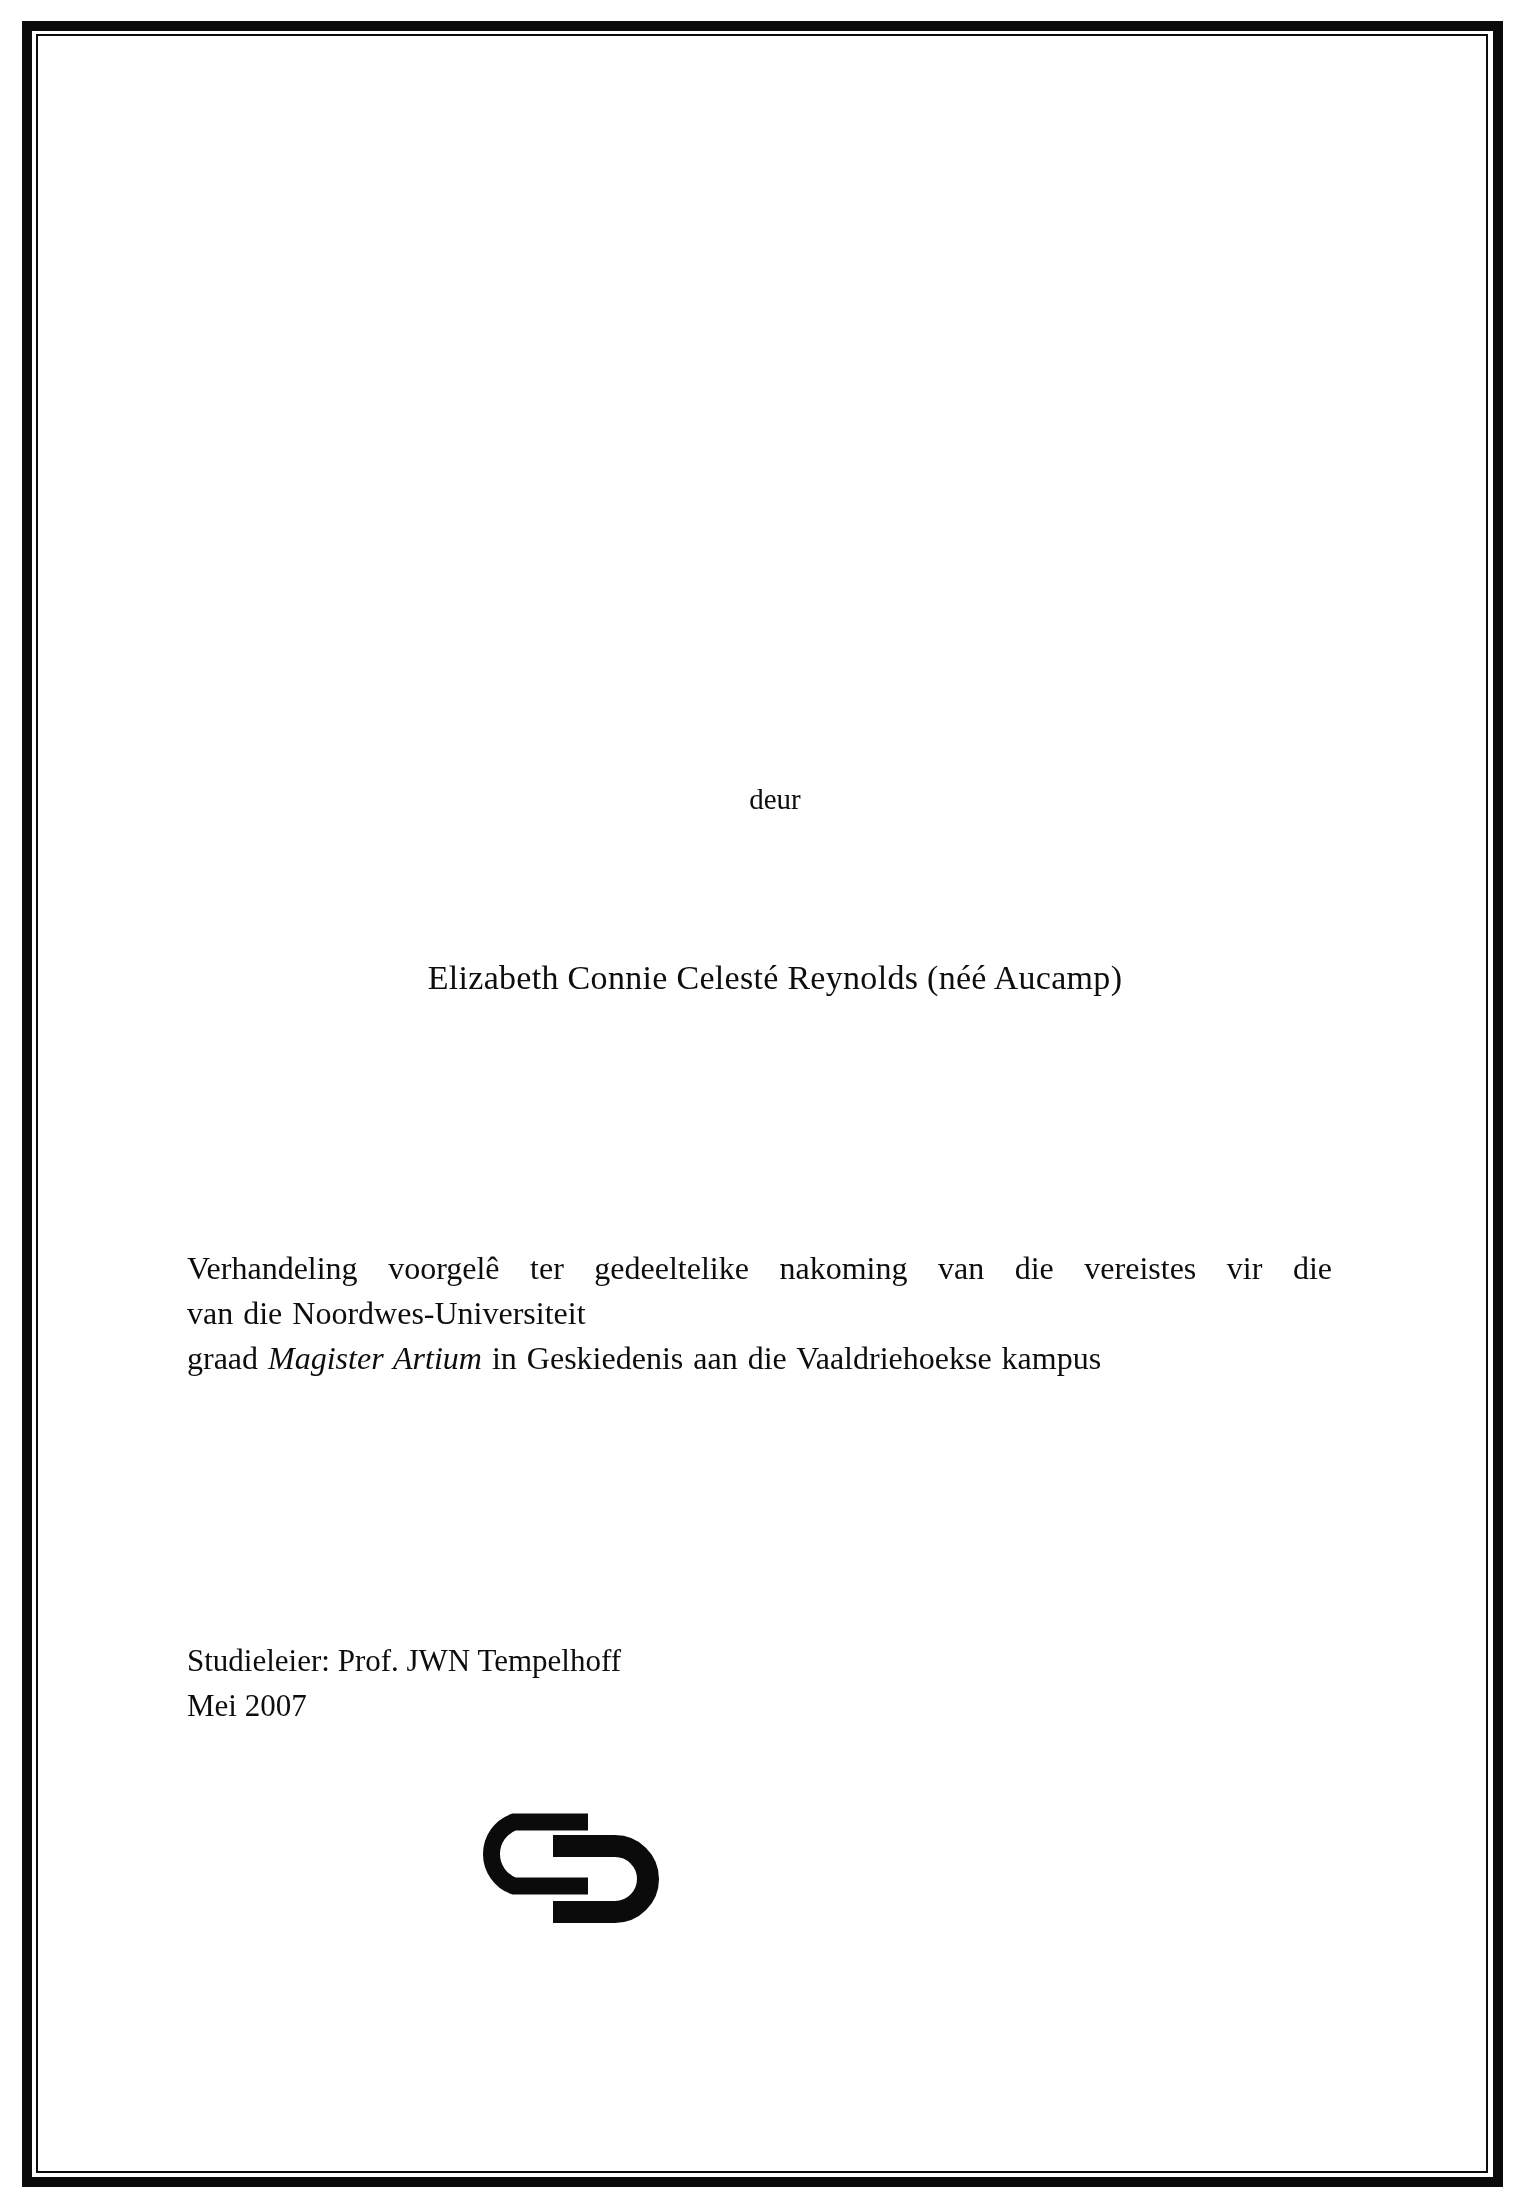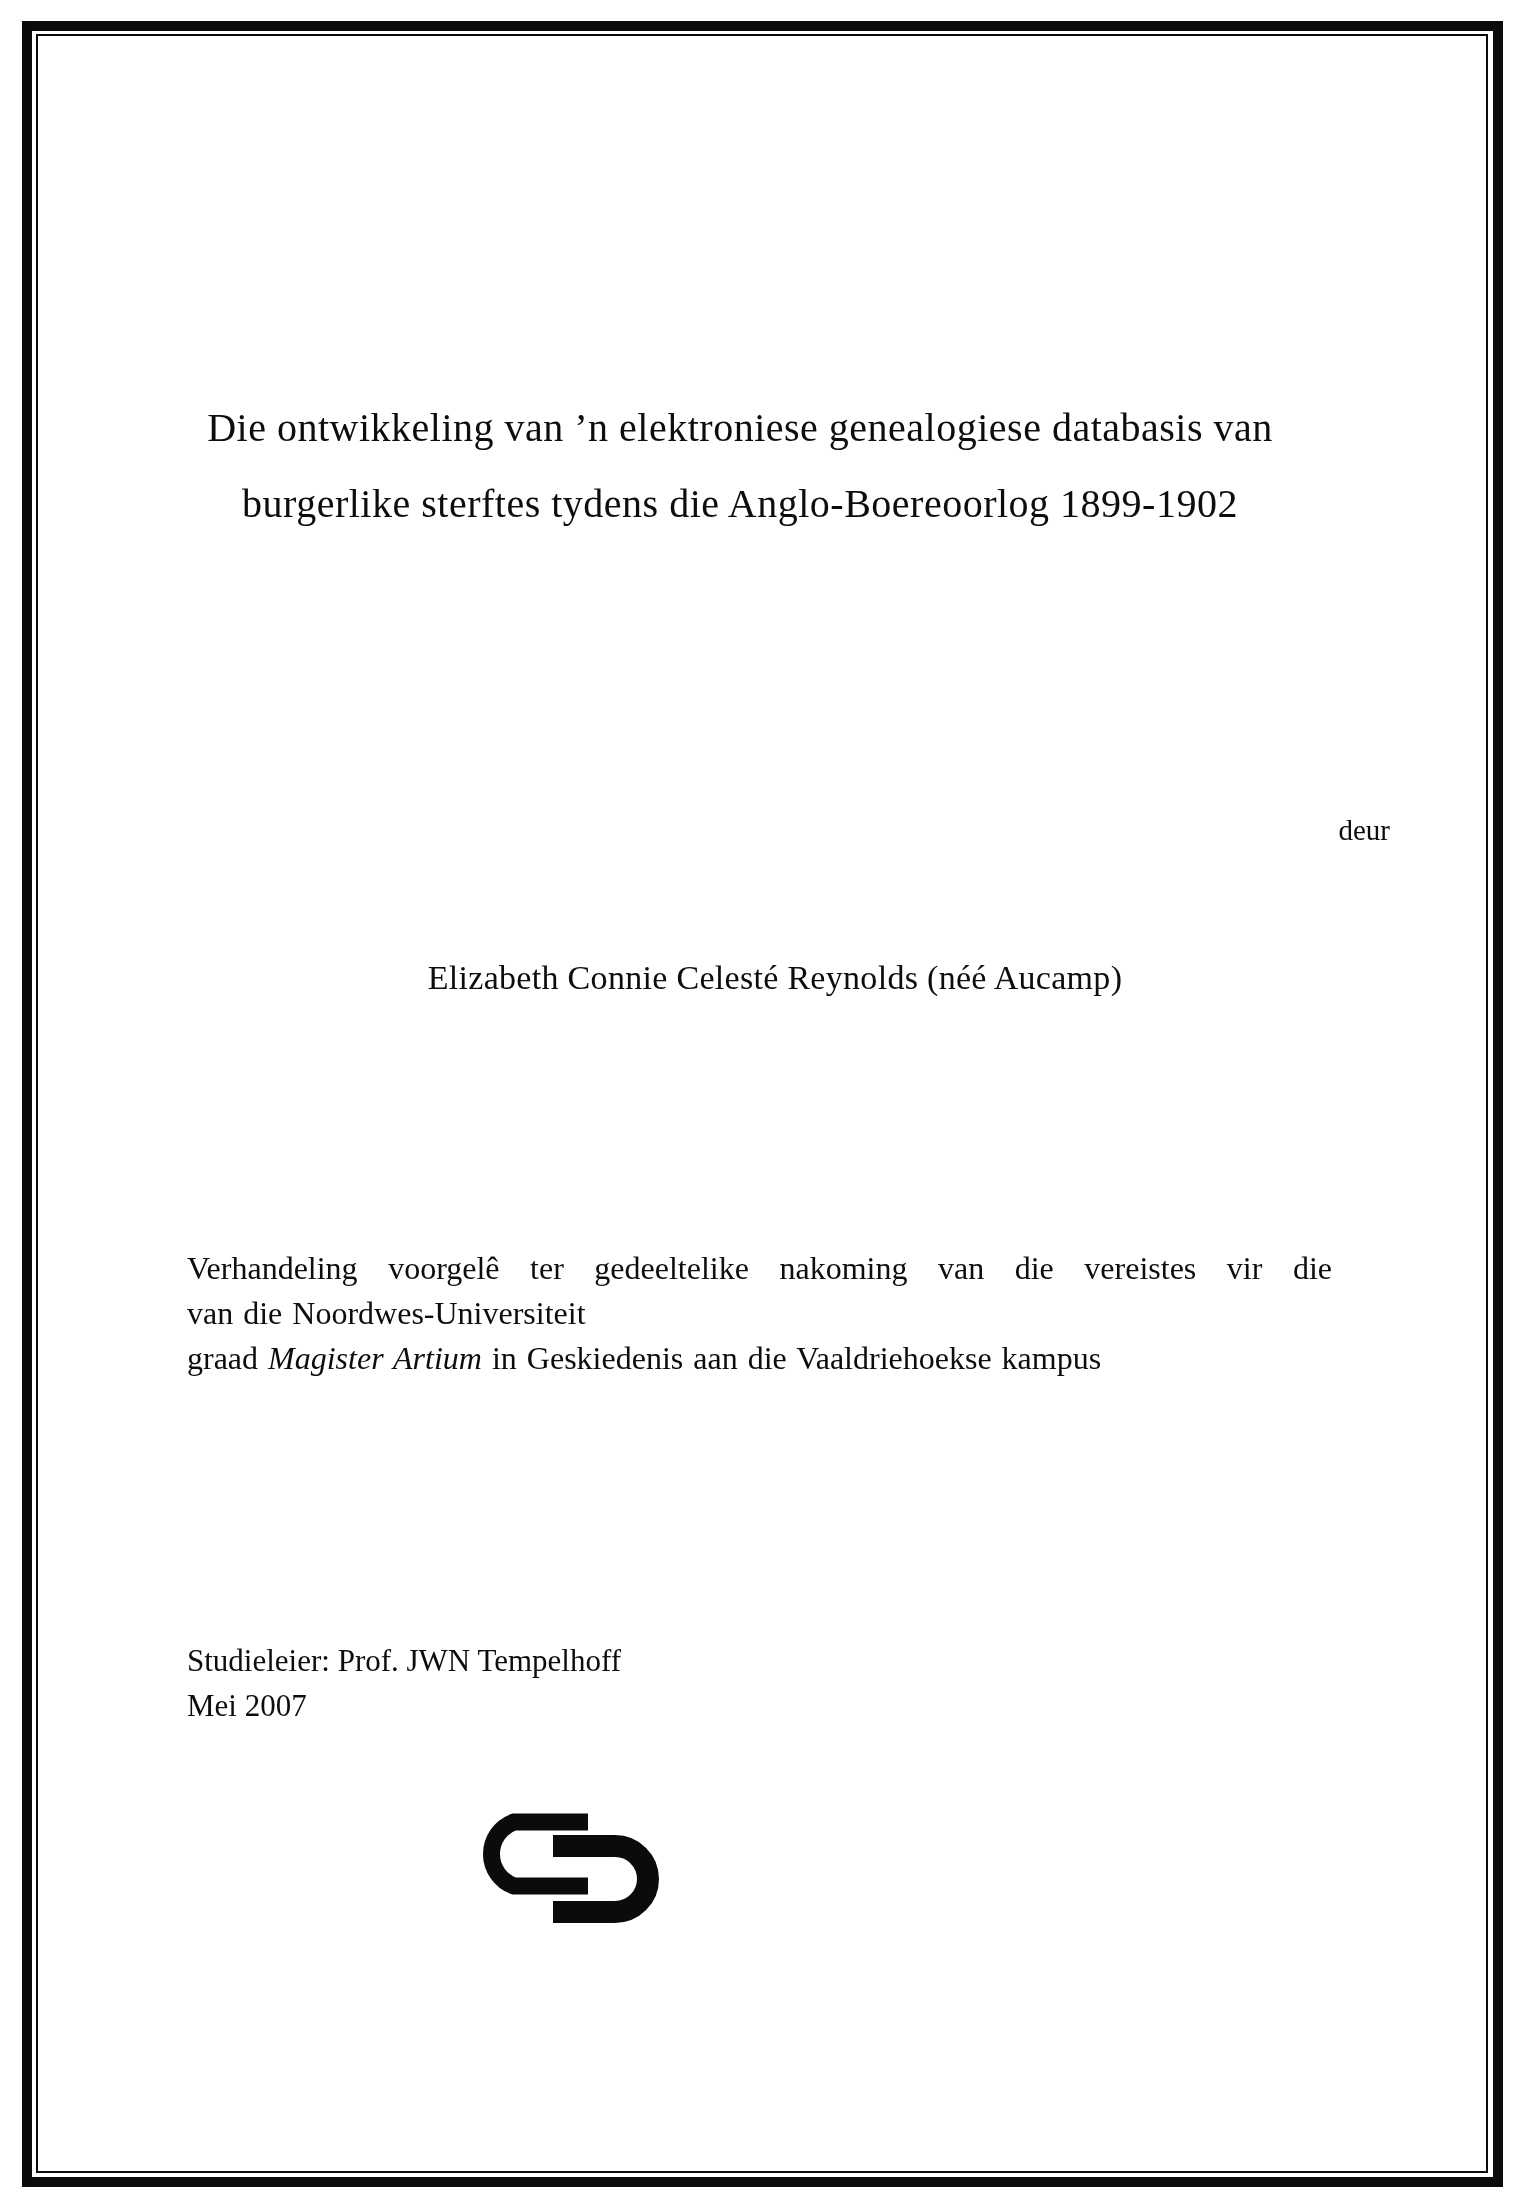--- a/index.html
+++ b/index.html
@@ -38,22 +38,22 @@
     font-size: 40px;
     line-height: 76px;
     letter-spacing: 0.5px;
     white-space: nowrap;
   }
 
   .byline {
     position: absolute;
     left: 160px;
     width: 1230px;
-    top: 808px;
-    text-align: right;
+    top: 777px;
+    text-align: center;
     font-size: 29px;
     line-height: 44px;
   }
 
   .author {
     position: absolute;
     left: 160px;
     width: 1230px;
     top: 952px;
     text-align: center;
@@ -97,24 +97,20 @@
   }
 </style>
 </head>
 <body>
 
 <div class="scan-page">
 
   <div class="frame-outer"></div>
   <div class="frame-inner"></div>
 
-  <div class="title-block">
-    <div>Die ontwikkeling van ’n elektroniese genealogiese databasis van</div>
-    <div>burgerlike sterftes tydens die Anglo-Boereoorlog 1899-1902</div>
-  </div>
 
   <div class="byline">deur</div>
 
   <div class="author">Elizabeth Connie Celesté Reynolds (néé Aucamp)</div>
 
   <div class="statement">
     <div class="stmt-line stmt-justify">Verhandeling voorgelê ter gedeeltelike nakoming van die vereistes vir die</div>
     <div class="stmt-line">van die Noordwes-Universiteit</div>
     <div class="stmt-line"><span>graad </span><span class="italic">Magister Artium</span><span> in Geskiedenis aan die Vaaldriehoekse kampus</span></div>
   </div>

